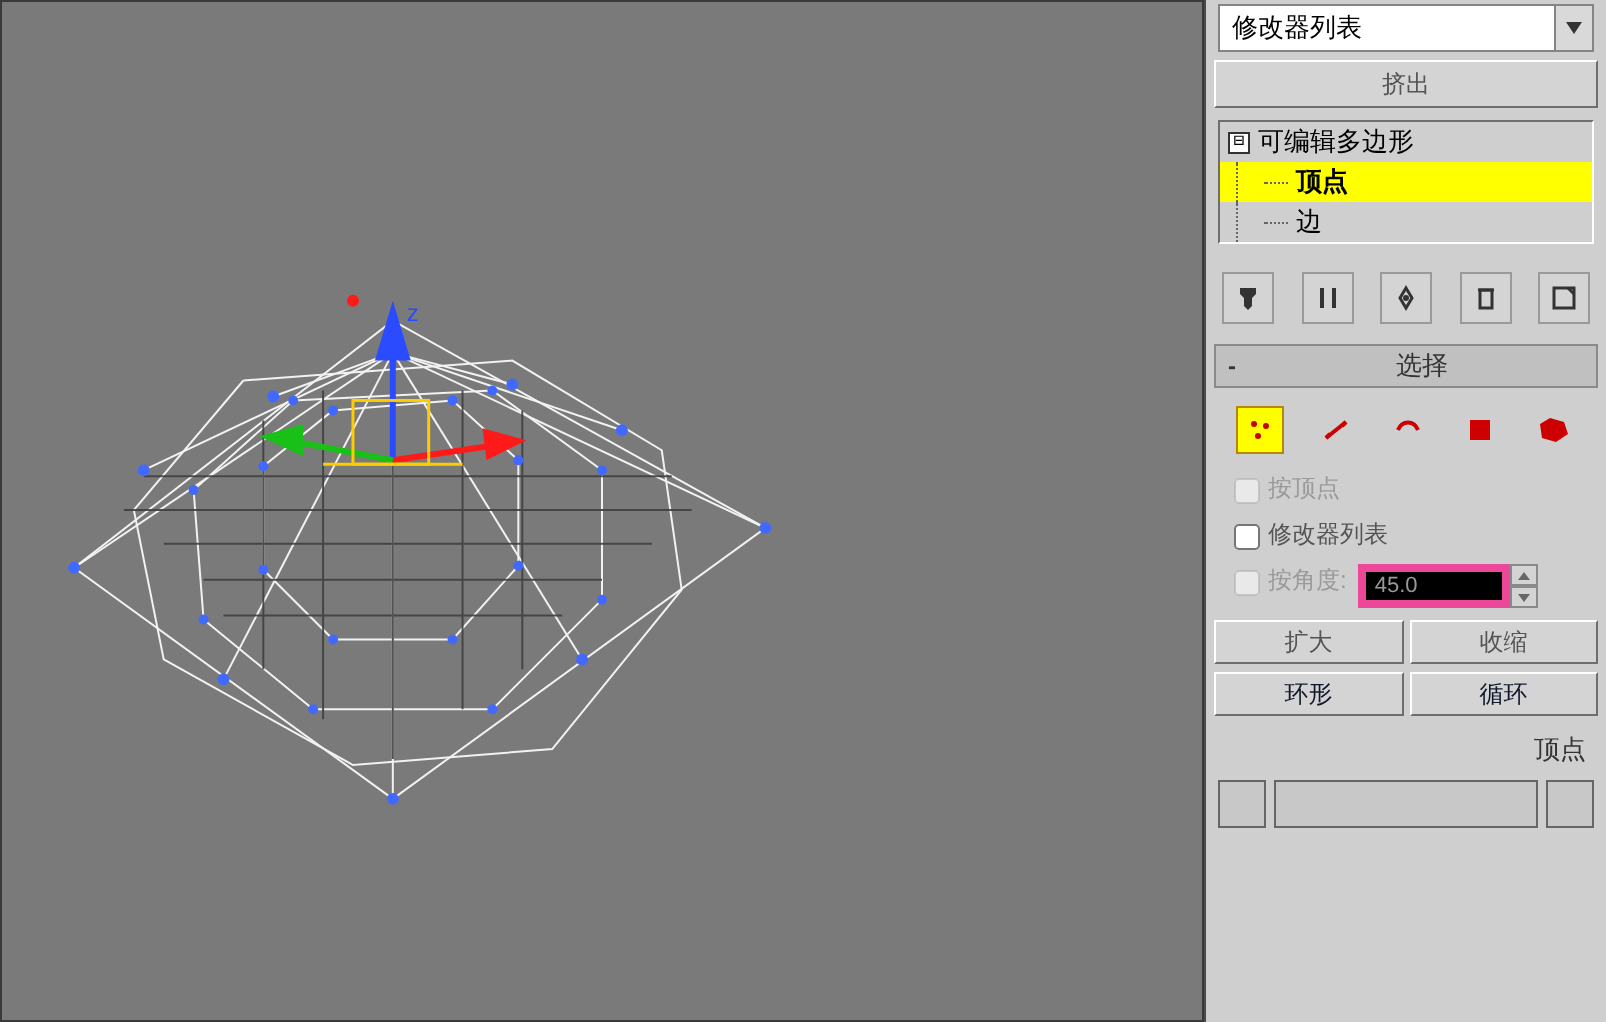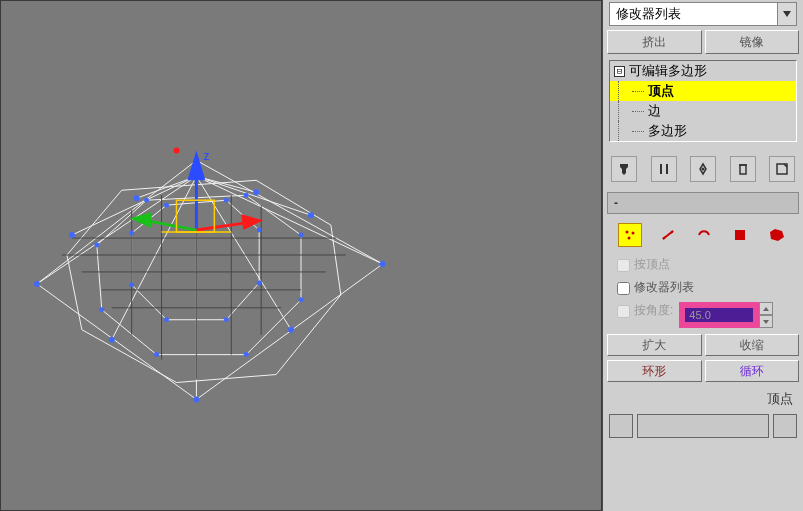--- a/index.html
+++ b/index.html
@@ -26,21 +26,21 @@
 .rollup-header{display:flex;align-items:center;background:#c0c0c0;border:1px solid #8a8a8a;margin:4px 4px 2px 4px;height:20px}
 .rollup-minus{width:16px;text-align:center;font-weight:bold;color:#333}
 .rollup-title{flex:1;text-align:center;font-size:13px;color:#333}
 .subobj-row{display:flex;justify-content:space-around;align-items:center;margin:6px 8px;height:26px}
 .subobj-row span{width:22px;height:22px;display:flex;align-items:center;justify-content:center}
 .subobj-row span.sel{background:#ffff00;border:1px solid #b8860b}
 .check-row{display:flex;align-items:flex-start;margin:2px 10px;color:#555;font-size:12px}
 .check-row input{margin-right:4px;accent-color:#888}
 .check-row.disabled{color:#9a9a9a}
 .spin-wrap{display:inline-flex;align-items:stretch;margin-left:6px}
-.spin-wrap .val{width:60px;background:#4c1d95;color:#999;border:6px solid #ec4899;padding:1px 4px;font-size:11px}
+.spin-wrap .val{width:60px;background:#000000;color:#999;border:4px solid #ec4899;padding:1px 4px;font-size:11px}
 .spin-btns{display:flex;flex-direction:column;width:14px}
 .spin-btns div{flex:1;background:#d4d4d4;border:1px solid #8a8a8a;display:flex;align-items:center;justify-content:center}
 .spin-btns svg{width:6px;height:4px}
 .hint{text-align:right;margin:6px 10px 2px 0;font-size:13px;color:#333}
 .bottom-bar{display:flex;gap:4px;margin:4px 6px 2px 6px}
 .bottom-bar .sq{width:22px;height:22px;border:1px solid #666;background:#c8c8c8}
 .bottom-bar .wide{flex:1;height:22px;border:1px solid #666;background:#c8c8c8}
 </style>
 </head>
 <body>
@@ -140,40 +140,35 @@
       <div class="dropdown-text">修改器列表</div>
       <div class="dropdown-btn">
         <svg viewBox="0 0 8 6">
             <polygon points="0,0 8,0 4,6" fill="#333"></polygon>
           </svg>
       </div>
     </div>
 
     <div class="btn-row">
       <div class="btn">挤出</div>
-      <div class="btn">镜像</div>
     </div>
 
     <div class="stack-box">
       <div class="stack-row">
         <span class="expand-box">⊟</span>
         <span>可编辑多边形</span>
       </div>
       <div class="stack-row stack-indent active">
           <span class="dash"></span>
           <span>顶点</span>
         </div>
       <div class="stack-row stack-indent">
           <span class="dash"></span>
           <span>边</span>
         </div>
-      <div class="stack-row stack-indent">
-          <span class="dash"></span>
-          <span>多边形</span>
-        </div>
     </div>
 
     <div class="icon-row">
       <div class="icon-slot">
           <svg width="14" height="14" viewBox="0 0 14 14">
             <path d="M3 2h8v3l-2 2v4l-2 2-2-2V7L3 5z" fill="#333"></path>
           </svg>
         </div>
       <div class="icon-slot">
           <svg width="14" height="14" viewBox="0 0 14 14">
@@ -195,20 +190,21 @@
       <div class="icon-slot">
           <svg width="14" height="14" viewBox="0 0 14 14">
             <rect x="2" y="2" width="10" height="10" fill="none" stroke="#333" stroke-width="1.5"></rect>
             <path d="M9 2l3 3" stroke="#333" stroke-width="1.5"></path>
           </svg>
         </div>
     </div>
 
     <div class="rollup-header">
       <div class="rollup-minus">-</div>
+      <div class="rollup-title">选择</div>
     </div>
 
     <div class="subobj-row">
       <span class="sel">
           <svg width="16" height="16" viewBox="0 0 16 16">
             <circle cx="5" cy="5" r="1.5" fill="#c00"></circle>
             <circle cx="11" cy="6" r="1.5" fill="#c00"></circle>
             <circle cx="7" cy="11" r="1.5" fill="#c00"></circle>
           </svg>
         </span>
@@ -261,22 +257,22 @@
             </div>
         </span>
       </span>
     </label>
 
     <div class="btn-row" style="margin-top:4px">
       <div class="btn small">扩大</div>
       <div class="btn small">收缩</div>
     </div>
     <div class="btn-row">
-      <div class="btn small" style="color:#7f1d1d">环形</div>
-      <div class="btn small" style="color:#6d28d9">循环</div>
+      <div class="btn small" style="color:#0f172a">环形</div>
+      <div class="btn small" style="color:#0f172a">循环</div>
     </div>
 
     <div class="hint">顶点</div>
 
     <div class="bottom-bar">
       <div class="sq"></div>
       <div class="wide"></div>
       <div class="sq"></div>
     </div>
 

